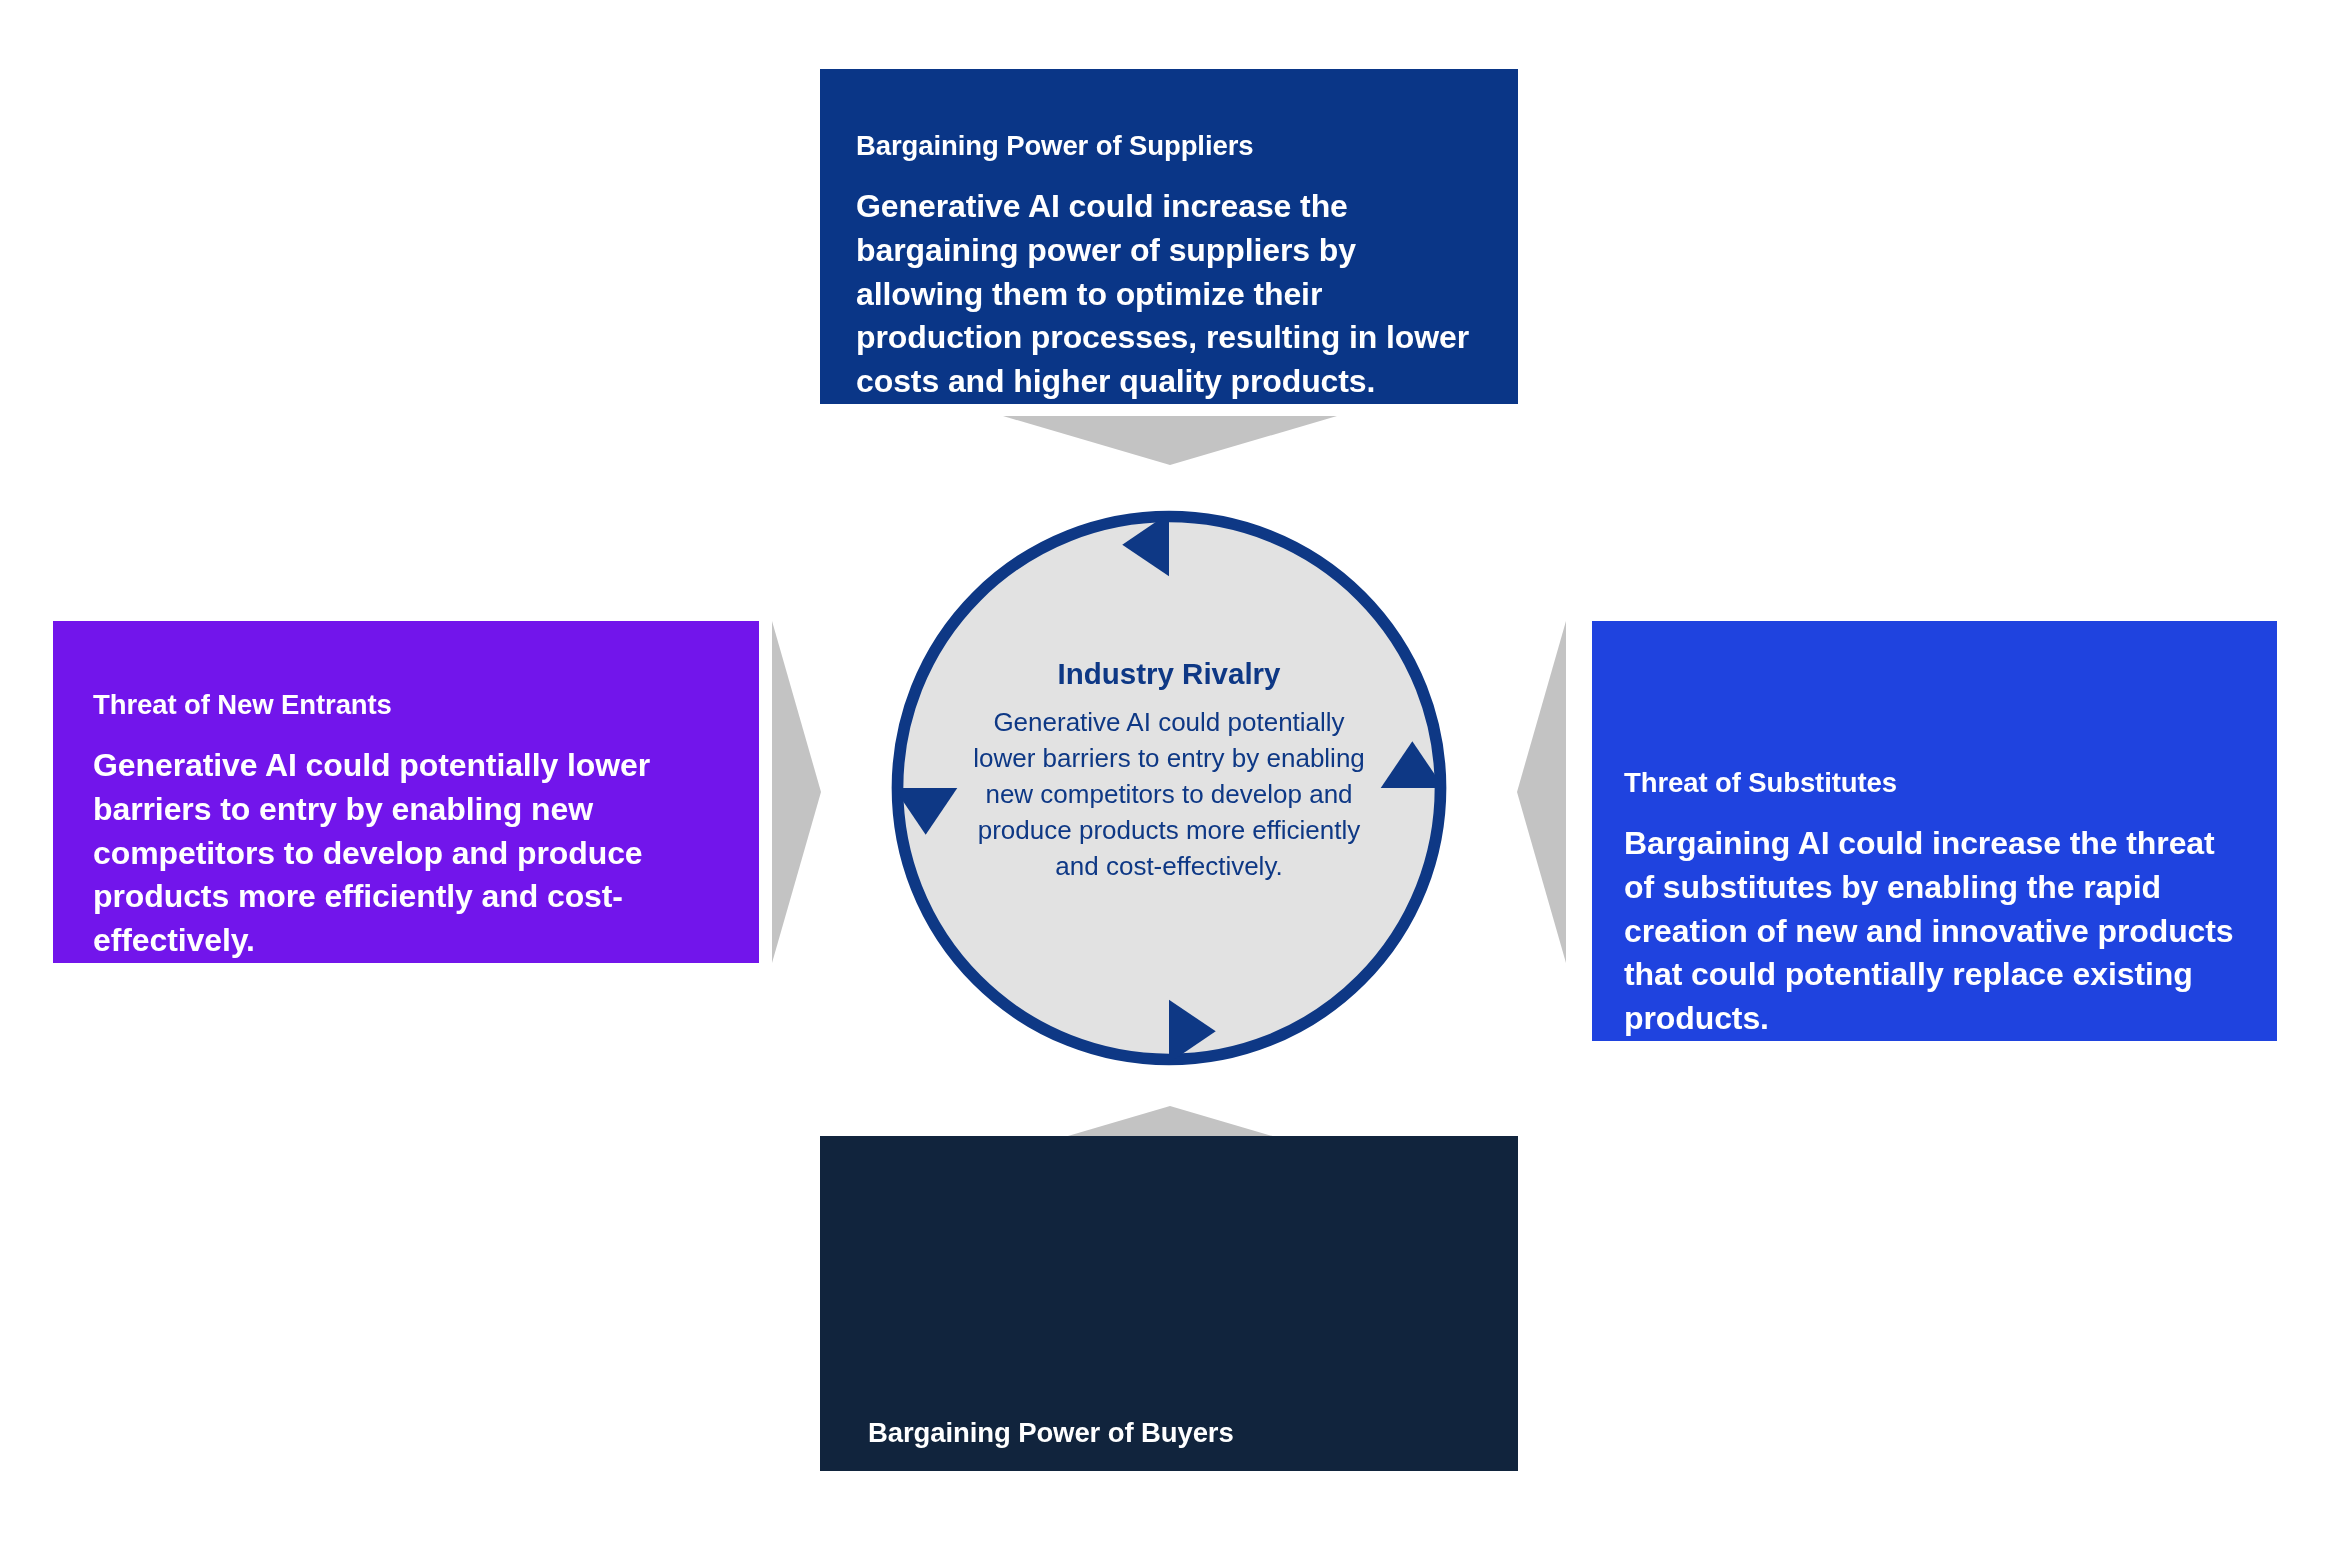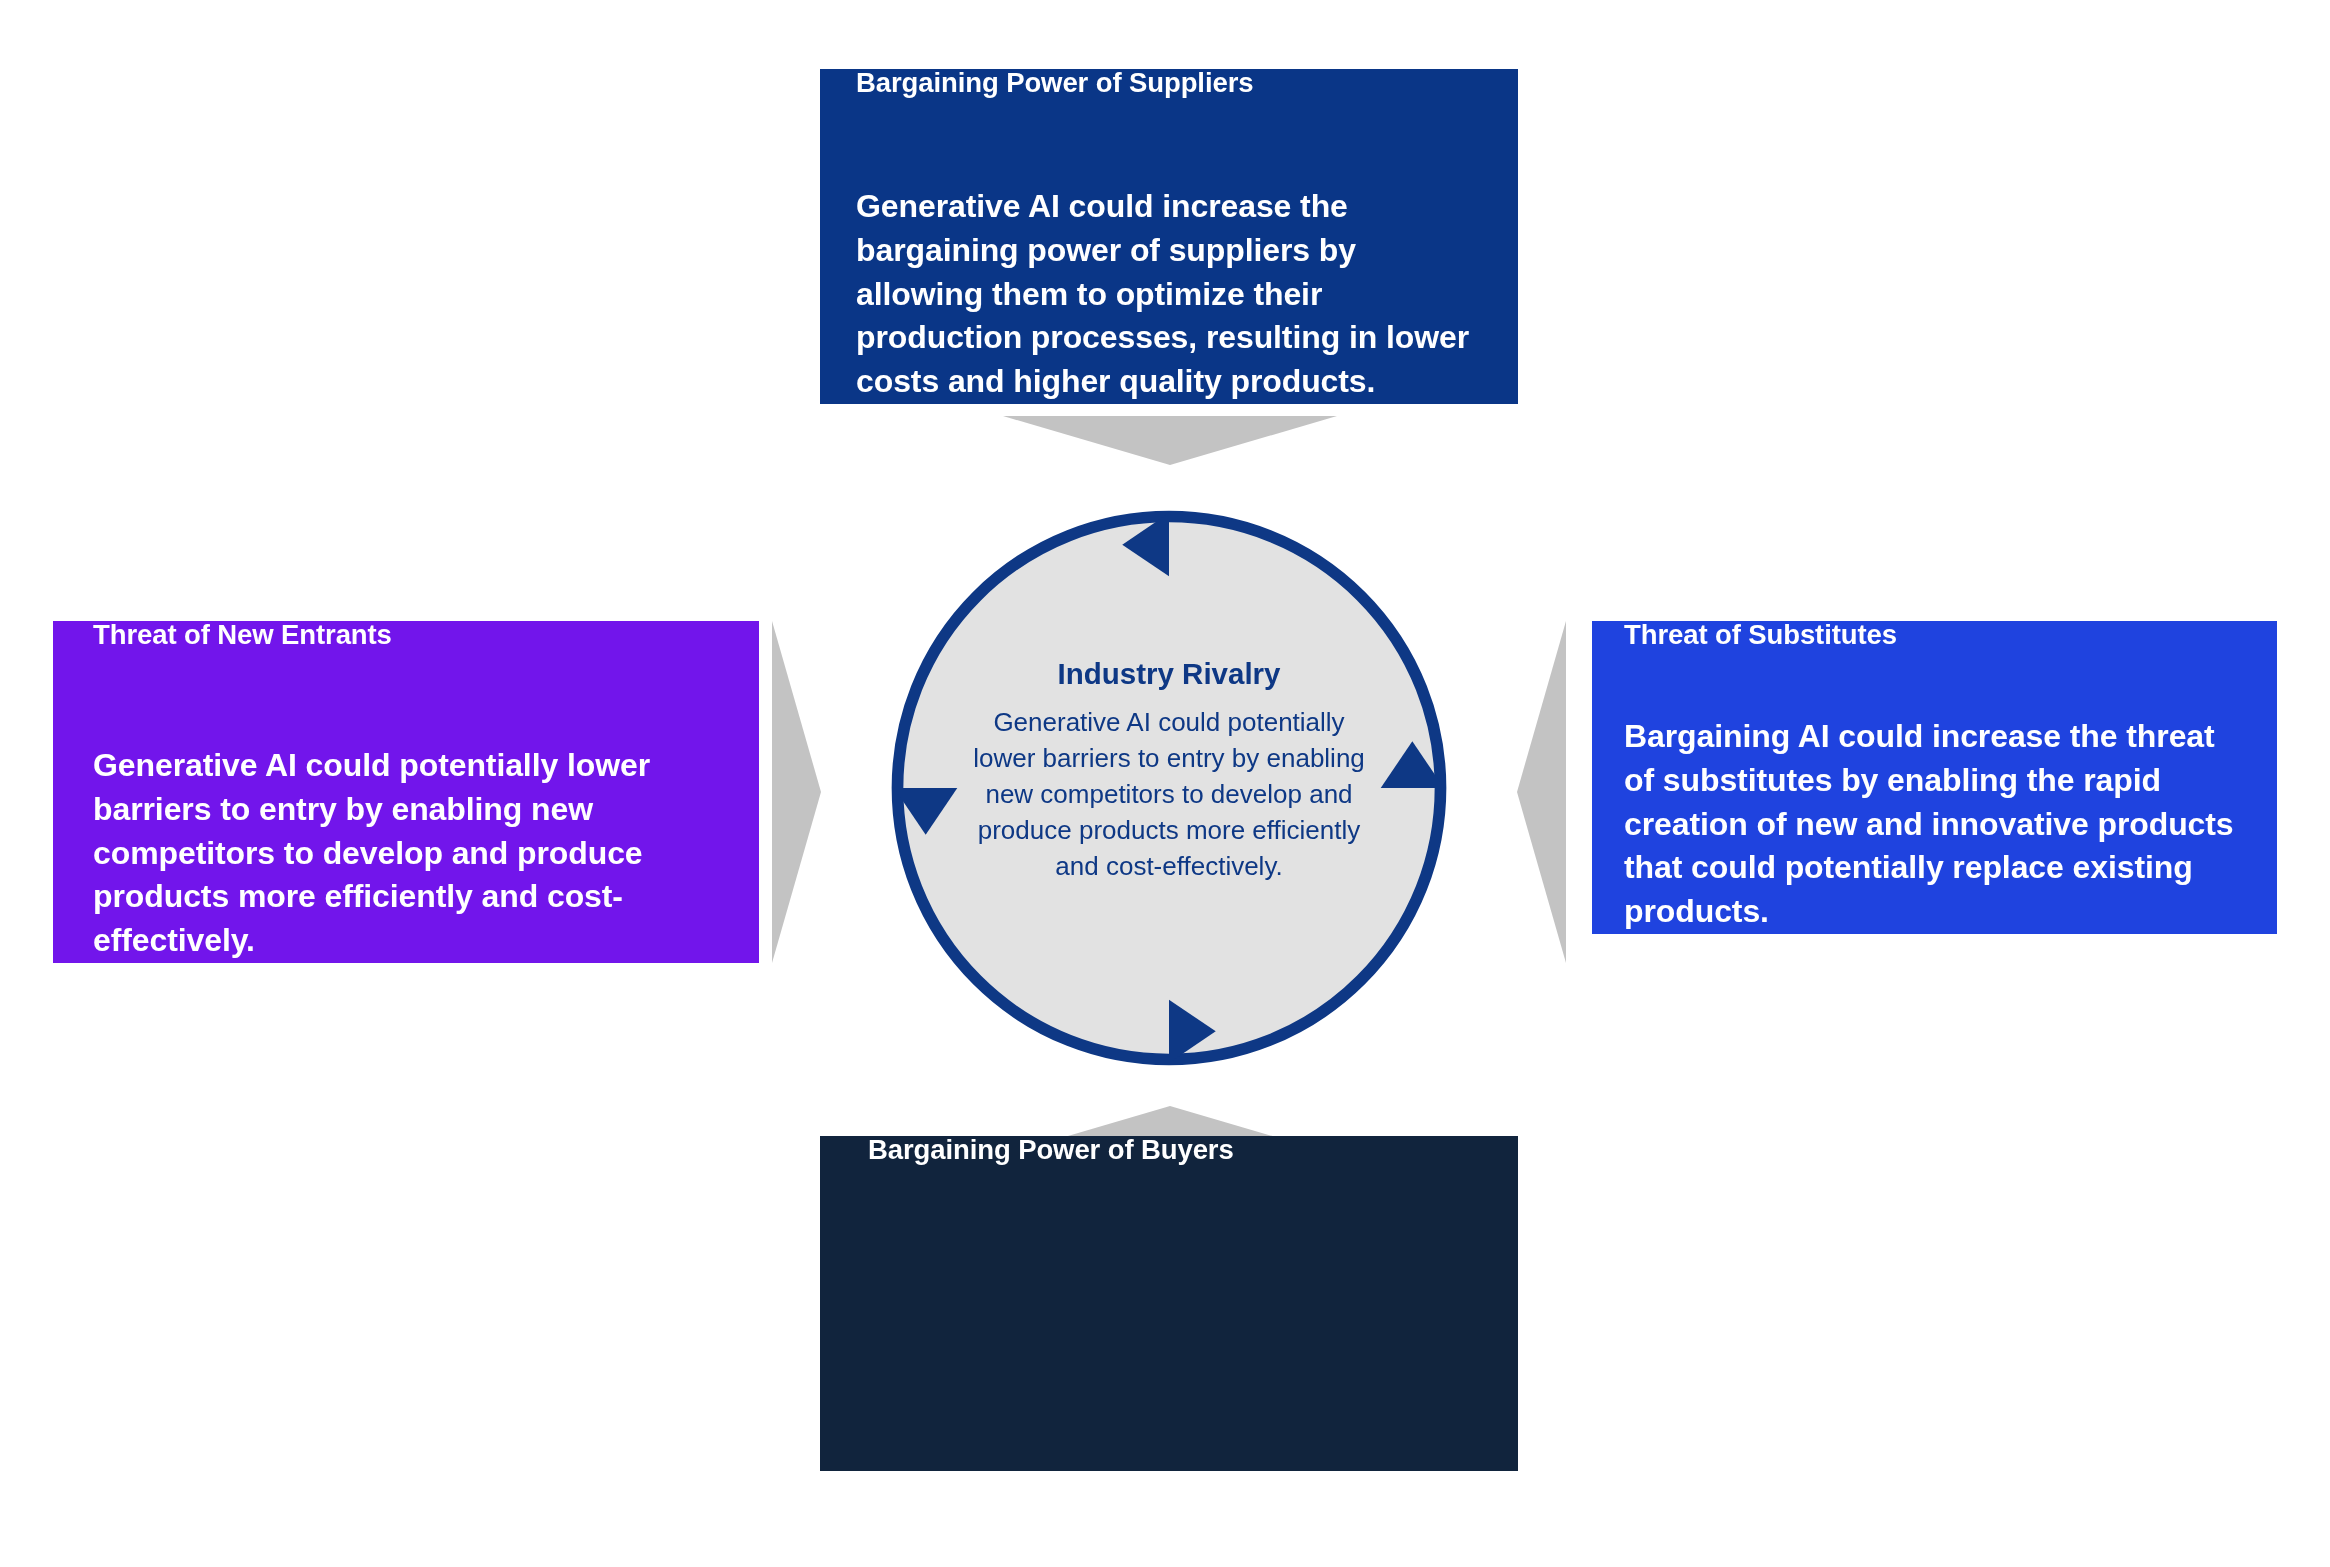--- a/index.html
+++ b/index.html
@@ -5,21 +5,21 @@
   * { margin:0; padding:0; box-sizing:border-box; }
   html, body {
     width:2330px; height:1567px;
     background:#ffffff;
     font-family:"Liberation Sans", sans-serif;
     overflow:hidden;
   }
   #canvas { position:relative; width:2330px; height:1567px; background:#ffffff; }
 
   
-  .card { position:absolute; display:flex; flex-direction:column; justify-content:space-between; }
+  .card { position:absolute; display:flex; flex-direction:column; justify-content:flex-end; }
   .card .card-title {
     font-weight:bold;
     font-size:27.5px;
     line-height:1.0;
     letter-spacing:-0.1px;
     margin-bottom:25px;
   }
   .card .card-body {
     font-size:32px;
     line-height:1.37;
@@ -34,21 +34,21 @@
     padding:0 36px 0 36px;
   }
   
   #card-new-entrants {
     left:53px; top:621px; width:706px; height:342px;
     background:#7215EB; color:#ffffff;
     padding:0 32px 0 40px;
   }
   
   #card-substitutes {
-    left:1592px; top:621px; width:685px; height:313px;
+    left:1592px; top:621px; width:685px; height:420px;
     background:#1F43DF; color:#ffffff;
     padding:0 32px 0 32px;
   }
   
   #card-buyers {
     left:820px; top:1136px; width:698px; height:335px;
     background:#11243D; color:#ffffff;
     padding:0 36px 0 48px;
   }
 

